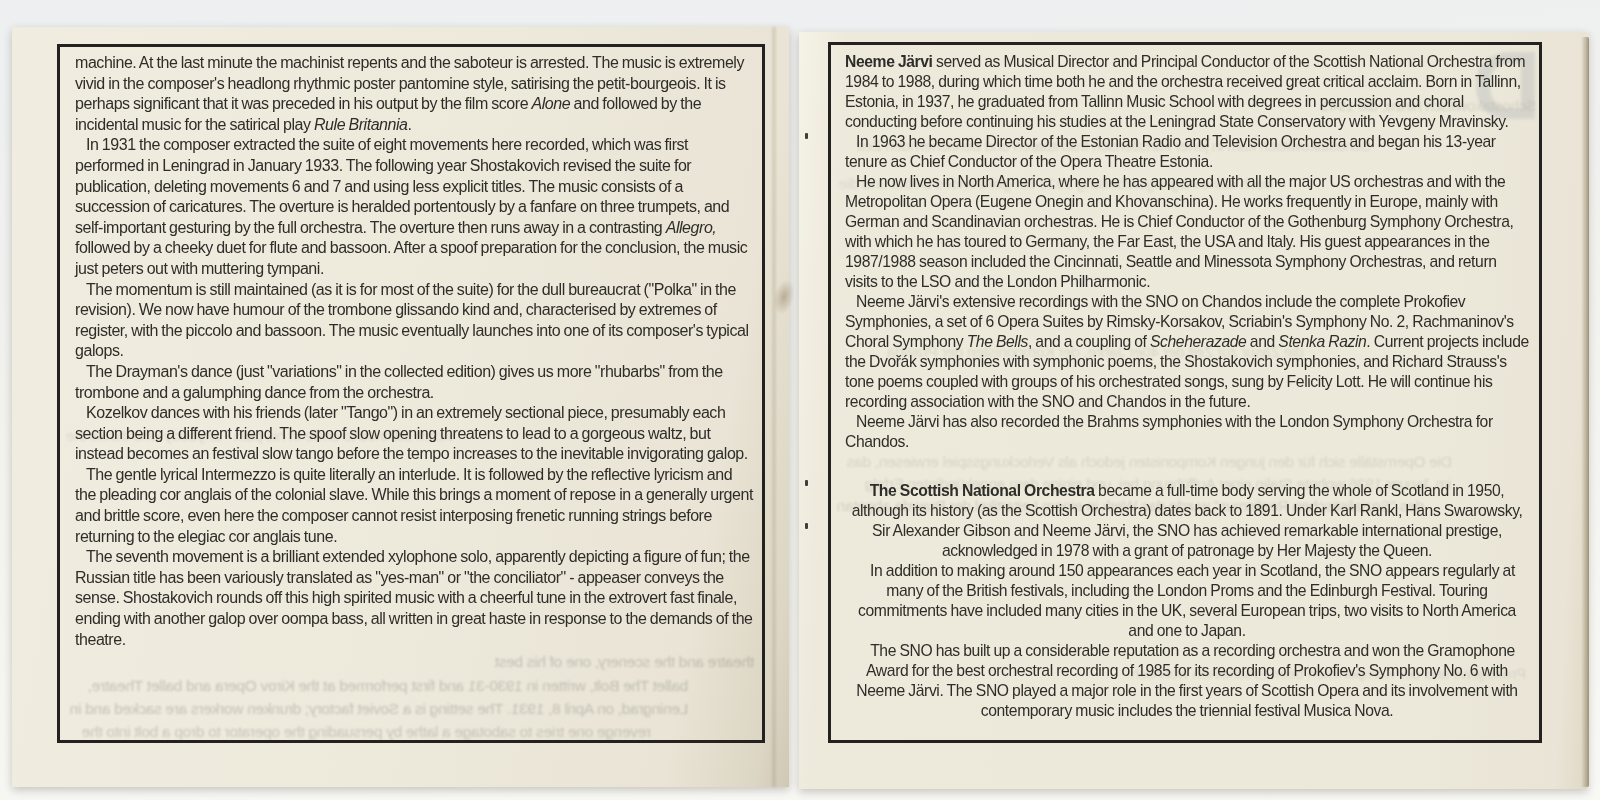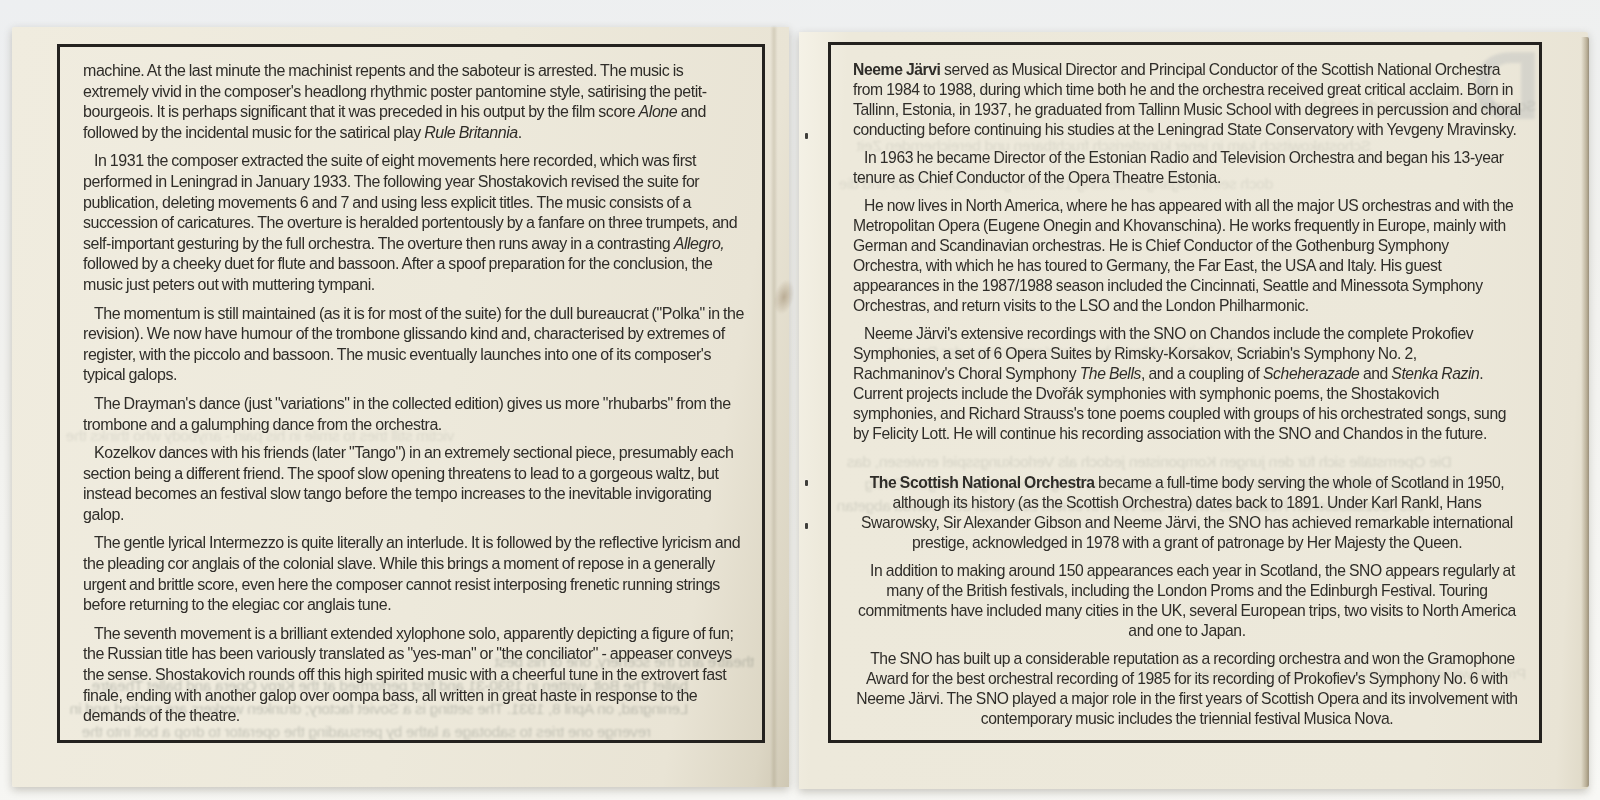--- a/index.html
+++ b/index.html
@@ -72,21 +72,21 @@
     top: 10px;
     width: 714px;
     height: 701px;
     padding: 7px 10px 0 14px;
   }
   .text-col {
     position: relative;
     z-index: 2;
   }
   .para {
-    margin: 8px;
+    margin: 0;
     color: #2f2d29;
   }
   .frame-left .para {
     font-size: 16px;
     line-height: 20.6px;
     letter-spacing: -0.45px;
     word-spacing: -0.6px;
   }
   .frame-right .para {
     font-size: 15.7px;
@@ -210,20 +210,21 @@
         <div class="ghost gr4">Die Opernställe sich für den jungen Komponisten jedoch als Verlockungsspiel erwiesen, das</div>
         <div class="ghost gr5">im Januar 1936 wohnte Stalin einer Aufführung bei, und einige dem angekündigten Erfolg</div>
         <div class="ghost gr6">des "Sozialistischen Realismus" wurde das Werk in einem Leitartikel der Prawda abgetan</div>
         <div class="ghost gr7">Prokofjews und der Komponisten beim Erscheinen wohnlich</div>
       </div>
       <div class="text-col">
           <p class="para"><span class="b">Neeme Järvi</span><span> served as Musical Director and Principal Conductor of the Scottish National Orchestra from 1984 to 1988, during which time both he and the orchestra received great critical acclaim. Born in Tallinn, Estonia, in 1937, he graduated from Tallinn Music School with degrees in percussion and choral conducting before continuing his studies at the Leningrad State Conservatory with Yevgeny Mravinsky.</span></p>
           <p class="para indent"><span>In 1963 he became Director of the Estonian Radio and Television Orchestra and began his 13-year tenure as Chief Conductor of the Opera Theatre Estonia.</span></p>
           <p class="para indent"><span>He now lives in North America, where he has appeared with all the major US orchestras and with the Metropolitan Opera (Eugene Onegin and Khovanschina). He works frequently in Europe, mainly with German and Scandinavian orchestras. He is Chief Conductor of the Gothenburg Symphony Orchestra, with which he has toured to Germany, the Far East, the USA and Italy. His guest appearances in the 1987/1988 season included the Cincinnati, Seattle and Minessota Symphony Orchestras, and return visits to the LSO and the London Philharmonic.</span></p>
           <p class="para indent"><span>Neeme Järvi's extensive recordings with the SNO on Chandos include the complete Prokofiev Symphonies, a set of 6 Opera Suites by Rimsky-Korsakov, Scriabin's Symphony No. 2, Rachmaninov's Choral Symphony </span><span class="i">The Bells</span><span>, and a coupling of </span><span class="i">Scheherazade</span><span> and </span><span class="i">Stenka Razin</span><span>. Current projects include the Dvořák symphonies with symphonic poems, the Shostakovich symphonies, and Richard Strauss's tone poems coupled with groups of his orchestrated songs, sung by Felicity Lott. He will continue his recording association with the SNO and Chandos in the future.</span></p>
+          <p class="para indent"><span>Neeme Järvi has also recorded the Brahms symphonies with the London Symphony Orchestra for Chandos.</span></p>
         </div>
       <div class="text-col sec2">
           <p class="para"><span class="b">The Scottish National Orchestra</span><span> became a full-time body serving the whole of Scotland in 1950, although its history (as the Scottish Orchestra) dates back to 1891. Under Karl Rankl, Hans Swarowsky, Sir Alexander Gibson and Neeme Järvi, the SNO has achieved remarkable international prestige, acknowledged in 1978 with a grant of patronage by Her Majesty the Queen.</span></p>
           <p class="para indent"><span>In addition to making around 150 appearances each year in Scotland, the SNO appears regularly at many of the British festivals, including the London Proms and the Edinburgh Festival. Touring commitments have included many cities in the UK, several European trips, two visits to North America and one to Japan.</span></p>
           <p class="para indent"><span>The SNO has built up a considerable reputation as a recording orchestra and won the Gramophone Award for the best orchestral recording of 1985 for its recording of Prokofiev's Symphony No. 6 with Neeme Järvi. The SNO played a major role in the first years of Scottish Opera and its involvement with contemporary music includes the triennial festival Musica Nova.</span></p>
         </div>
     </div>
     <div class="staple staple-1"></div>
     <div class="staple staple-2"></div>
     <div class="staple staple-3"></div>

